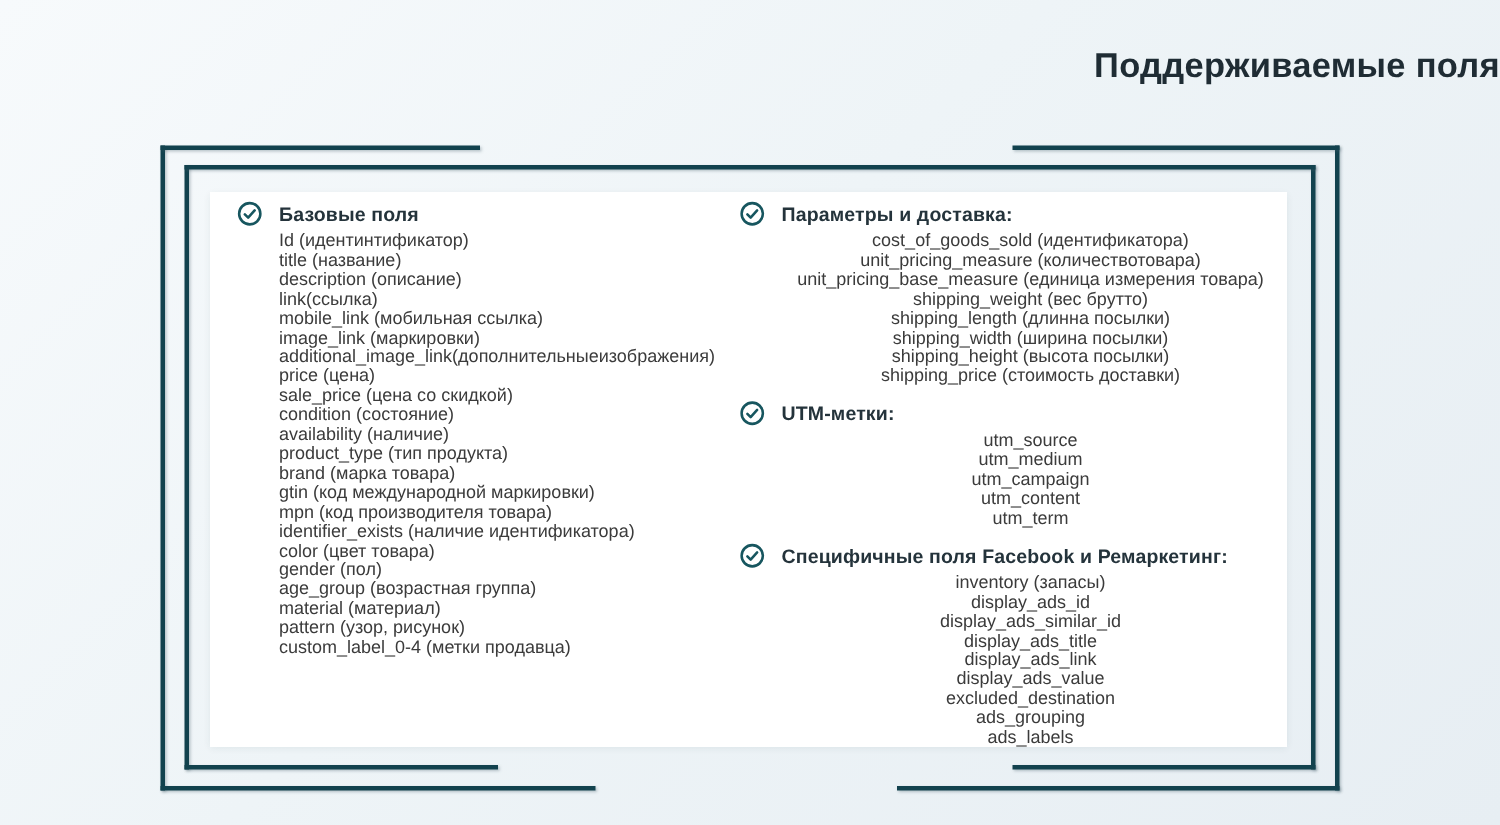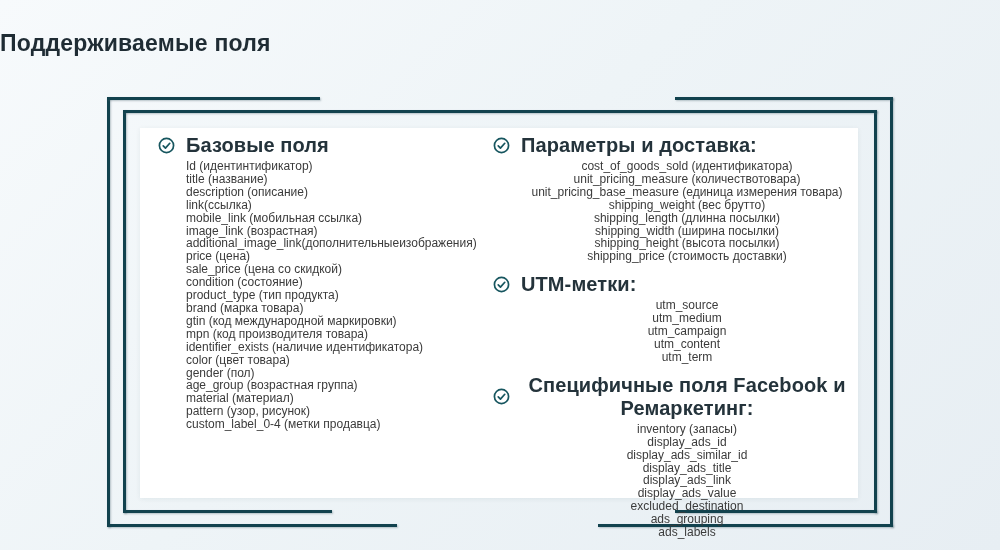--- a/index.html
+++ b/index.html
@@ -8,21 +8,21 @@
     font-family: "Liberation Sans", "DejaVu Sans", sans-serif;
     background: linear-gradient(135deg, #f7fafc 0%, #eef4f7 45%, #e7eef3 100%);
     position: relative;
     overflow: hidden;
   }
 
   
   .page-title {
     position: absolute;
     top: 30px; left: 0; right: 0;
-    text-align: left;
+    text-align: right;
     font-size: 23px;
     font-weight: 700;
     letter-spacing: 0.2px;
     color: #1f2c34;
   }
 
   
   .frame-seg {
     position: absolute;
     background: #12424e;
@@ -55,21 +55,21 @@
   .field-section { margin-bottom: 10px; }
   .section-header { display: flex; align-items: center; }
   .check-icon {
     width: 17px; height: 17px;
     color: #17565f;
     flex: 0 0 17px;
     display: inline-block;
   }
   .check-icon svg { display: block; width: 17px; height: 17px; }
   .section-title {
-    font-size: 20px;
+    font-size: 13px;
     font-weight: 700;
     color: #24333b;
     margin-left: 11px;
     letter-spacing: 0.1px;
   }
   .field-list {
     list-style: none;
     padding-left: 28px;
     margin-top: 3px;
   }
@@ -108,25 +108,26 @@
         </svg>
       </span>
       <h2 class="section-title">Базовые поля</h2>
     </div>
     <ul class="field-list">
           <li>Id (идентинтификатор)</li>
           <li>title (название)</li>
           <li>description (описание)</li>
           <li>link(ссылка)</li>
           <li>mobile_link (мобильная ссылка)</li>
-          <li>image_link (возрастная)</li>
+          <li>image_link (маркировки)</li>
           <li>additional_image_link(дополнительныеизображения)</li>
           <li>price (цена)</li>
           <li>sale_price (цена со скидкой)</li>
           <li>condition (состояние)</li>
+          <li>availability (наличие)</li>
           <li>product_type (тип продукта)</li>
           <li>brand (марка товара)</li>
           <li>gtin (код международной маркировки)</li>
           <li>mpn (код производителя товара)</li>
           <li>identifier_exists (наличие идентификатора)</li>
           <li>color (цвет товара)</li>
           <li>gender (пол)</li>
           <li>age_group (возрастная группа)</li>
           <li>material (материал)</li>
           <li>pattern (узор, рисунок)</li>

